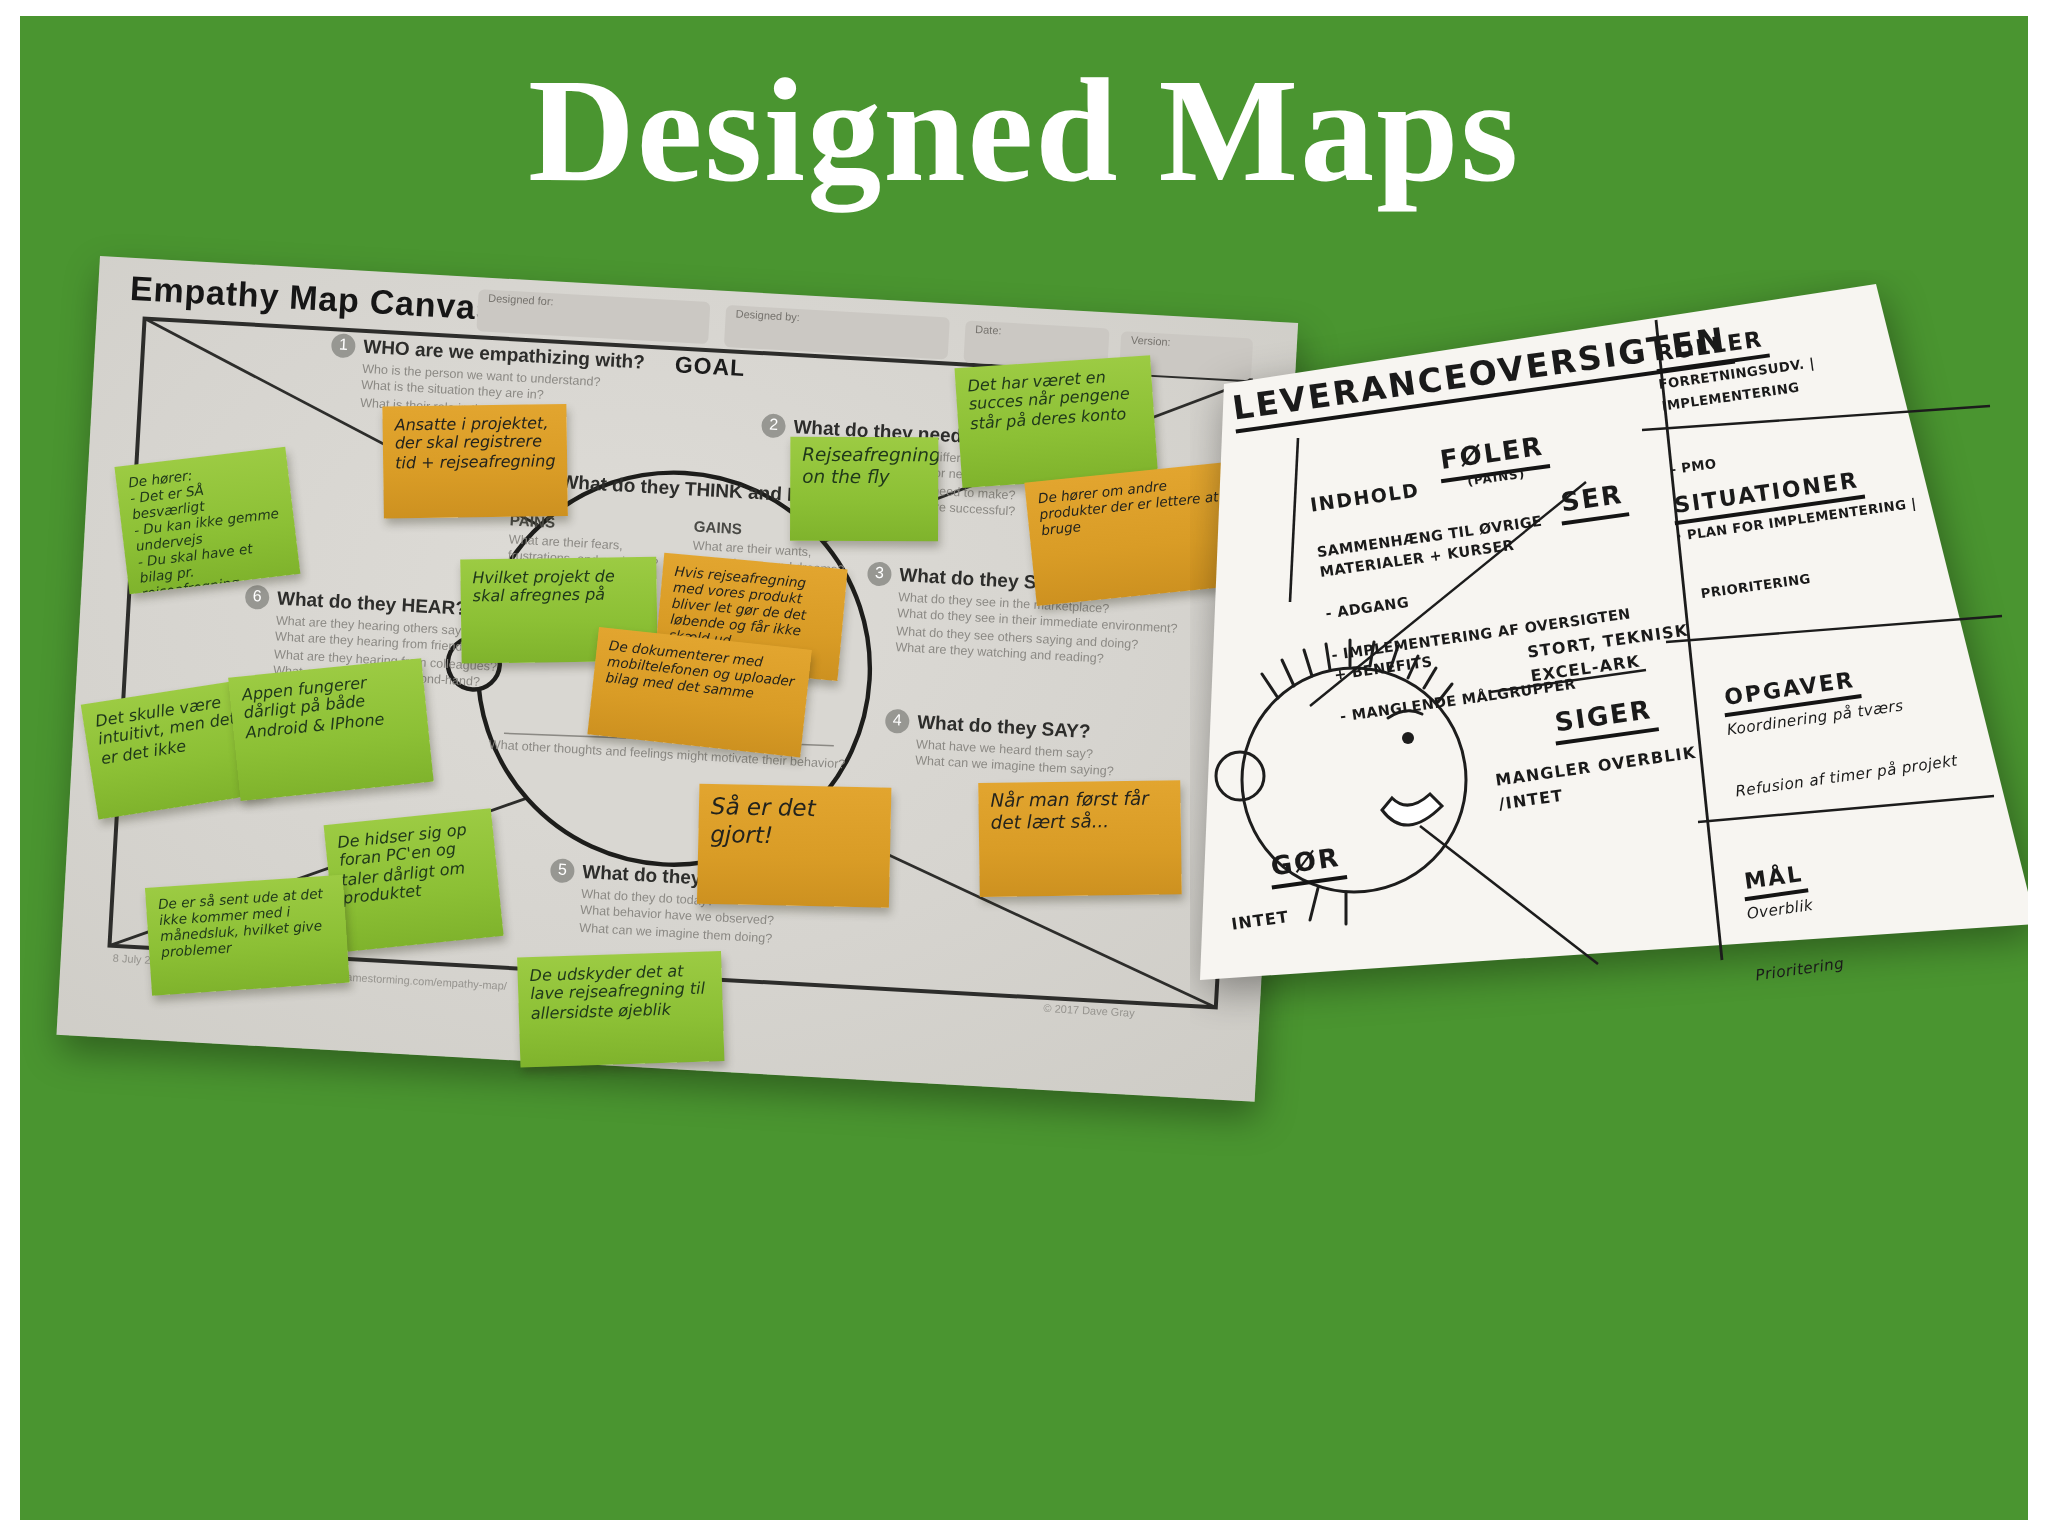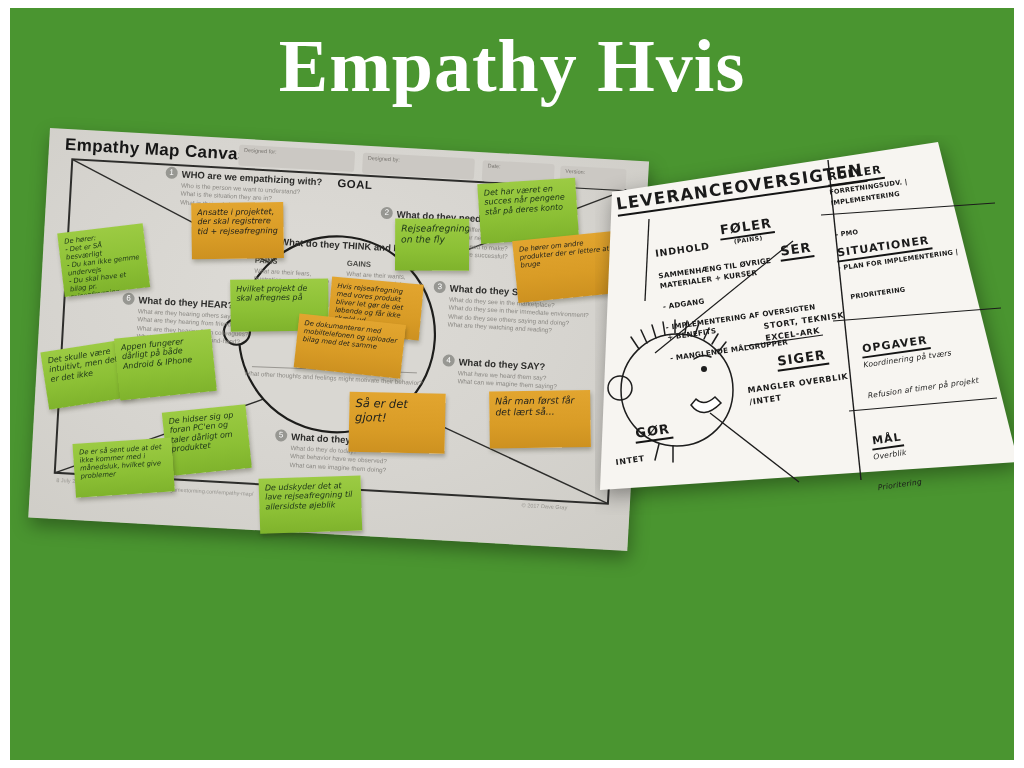--- a/index.html
+++ b/index.html
@@ -60,21 +60,21 @@
   .p-list .first{font-size:9.5px;letter-spacing:.8px;}
   .p-marker{font-size:8px;font-weight:bold;letter-spacing:.6px;line-height:1.5;}
   .p-col-t{font-size:11px;font-weight:bold;letter-spacing:1px;}
   .p-col-l{font-size:6.6px;font-weight:bold;line-height:1.6;letter-spacing:.2px;margin-top:3px;width:125px;}
   .p-col-l.hand{font-weight:normal;font-style:italic;font-size:7.6px;}
 </style>
 </head>
 <body>
 
 <div class="slide">
-  <div class="slide-title">Empathy Hvis</div>
+  <div class="slide-title">Designed Maps</div>
 
   <div class="canvas-photo">
 
     <svg class="c-lines" viewBox="0 0 600 390">
       <rect x="24" y="30" width="554" height="314" fill="none" stroke="#2d2d2b" stroke-width="2"></rect>
       <line x1="24" y1="30" x2="226" y2="122" stroke="#2d2d2b" stroke-width="1.4"></line>
       <line x1="578" y1="30" x2="370" y2="122" stroke="#2d2d2b" stroke-width="1.4"></line>
       <line x1="24" y1="344" x2="230" y2="258" stroke="#2d2d2b" stroke-width="1.4"></line>
       <line x1="578" y1="344" x2="368" y2="260" stroke="#2d2d2b" stroke-width="1.4"></line>
       <circle cx="298" cy="190" r="98" fill="#d9d7d2" stroke="#1d1d1b" stroke-width="2.2"></circle>

